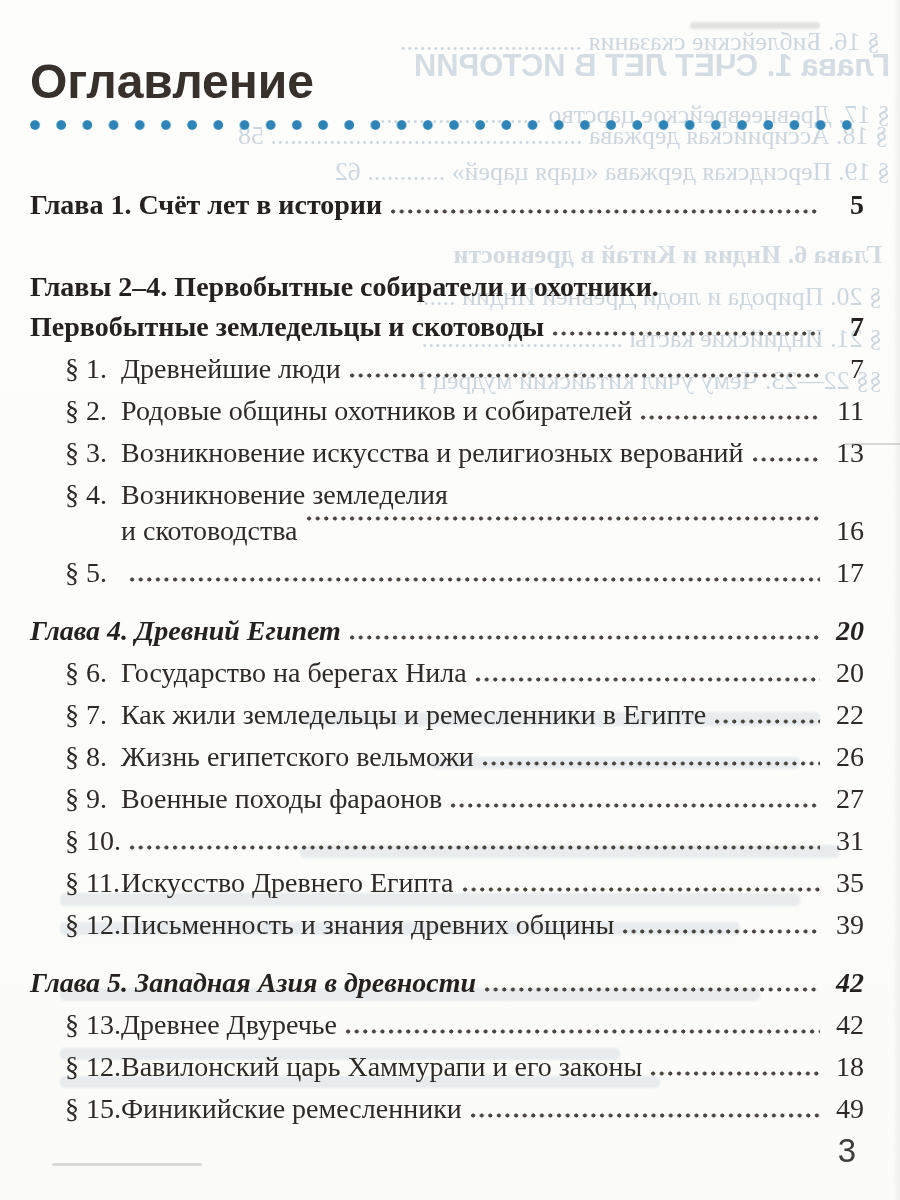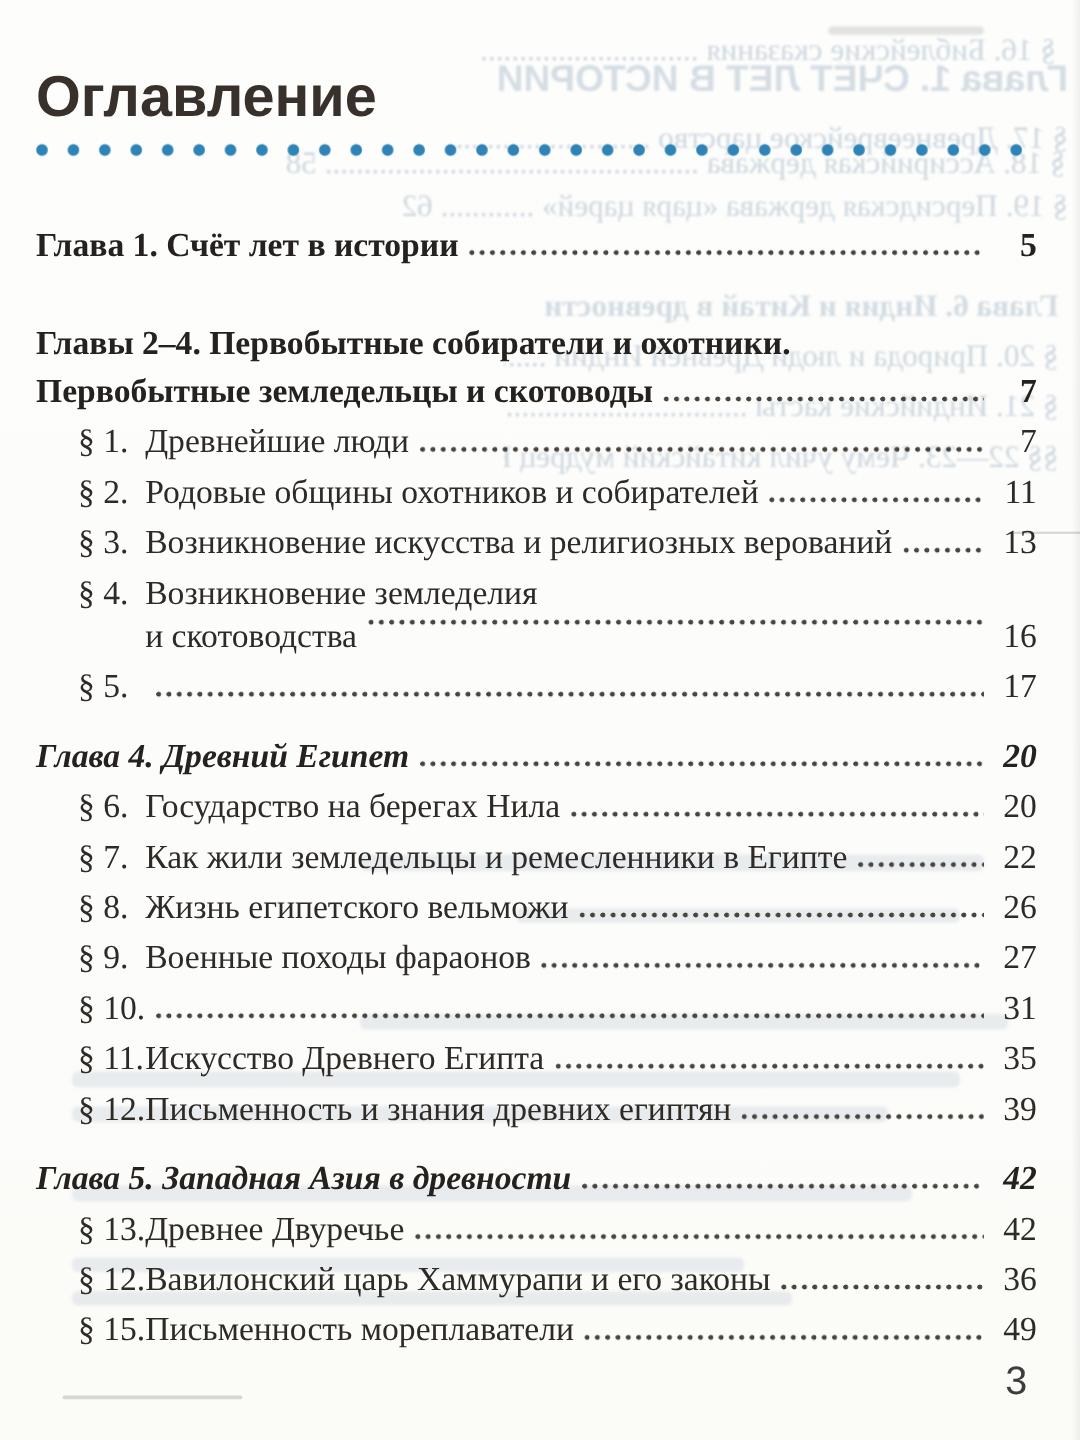--- a/index.html
+++ b/index.html
@@ -193,44 +193,44 @@
         <span class="pagenum">31</span>
       </div>
       <div class="row para">
         <span class="num">§ 11.</span>
         <span class="label">Искусство Древнего Египта</span>
         <span class="leader"></span>
         <span class="pagenum">35</span>
       </div>
       <div class="row para">
         <span class="num">§ 12.</span>
-        <span class="label">Письменность и знания древних египтян</span>
+        <span class="label">Письменность и знания древних общины</span>
         <span class="leader"></span>
         <span class="pagenum">39</span>
       </div>
       <div class="row chapter gap">
         <span class="label">Глава 5. Западная Азия в древности</span>
         <span class="leader"></span>
         <span class="pagenum">42</span>
       </div>
       <div class="row para">
         <span class="num">§ 13.</span>
         <span class="label">Древнее Двуречье</span>
         <span class="leader"></span>
         <span class="pagenum">42</span>
       </div>
       <div class="row para">
         <span class="num">§ 12.</span>
         <span class="label">Вавилонский царь Хаммурапи и его законы</span>
         <span class="leader"></span>
-        <span class="pagenum">36</span>
+        <span class="pagenum">18</span>
       </div>
       <div class="row para">
         <span class="num">§ 15.</span>
-        <span class="label">Письменность мореплаватели</span>
+        <span class="label">Финикийские ремесленники</span>
         <span class="leader"></span>
         <span class="pagenum">49</span>
       </div>
     </div>
 </div>
 
 <div class="folio">3</div>
 <div class="page-edge"></div>
 
 </body></html>

